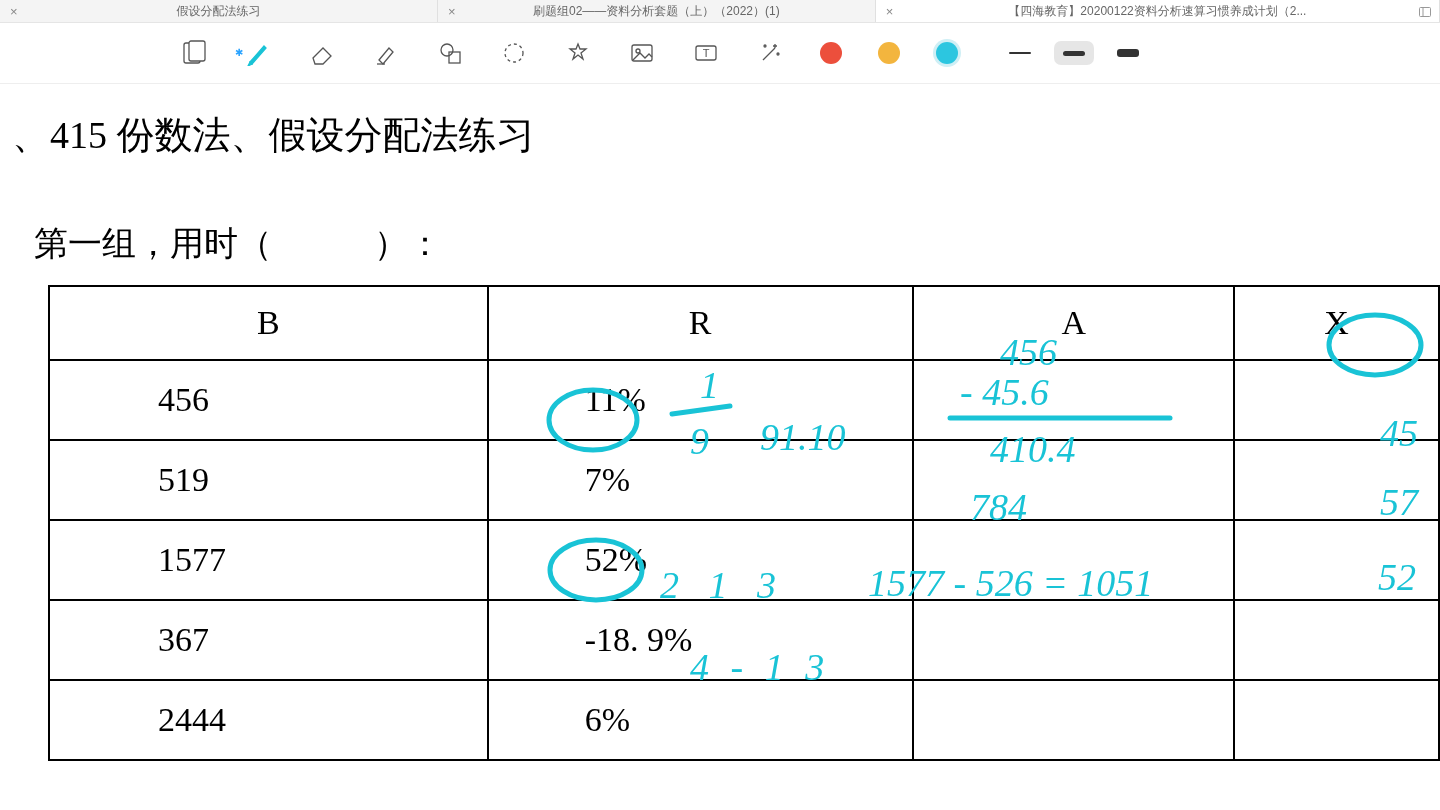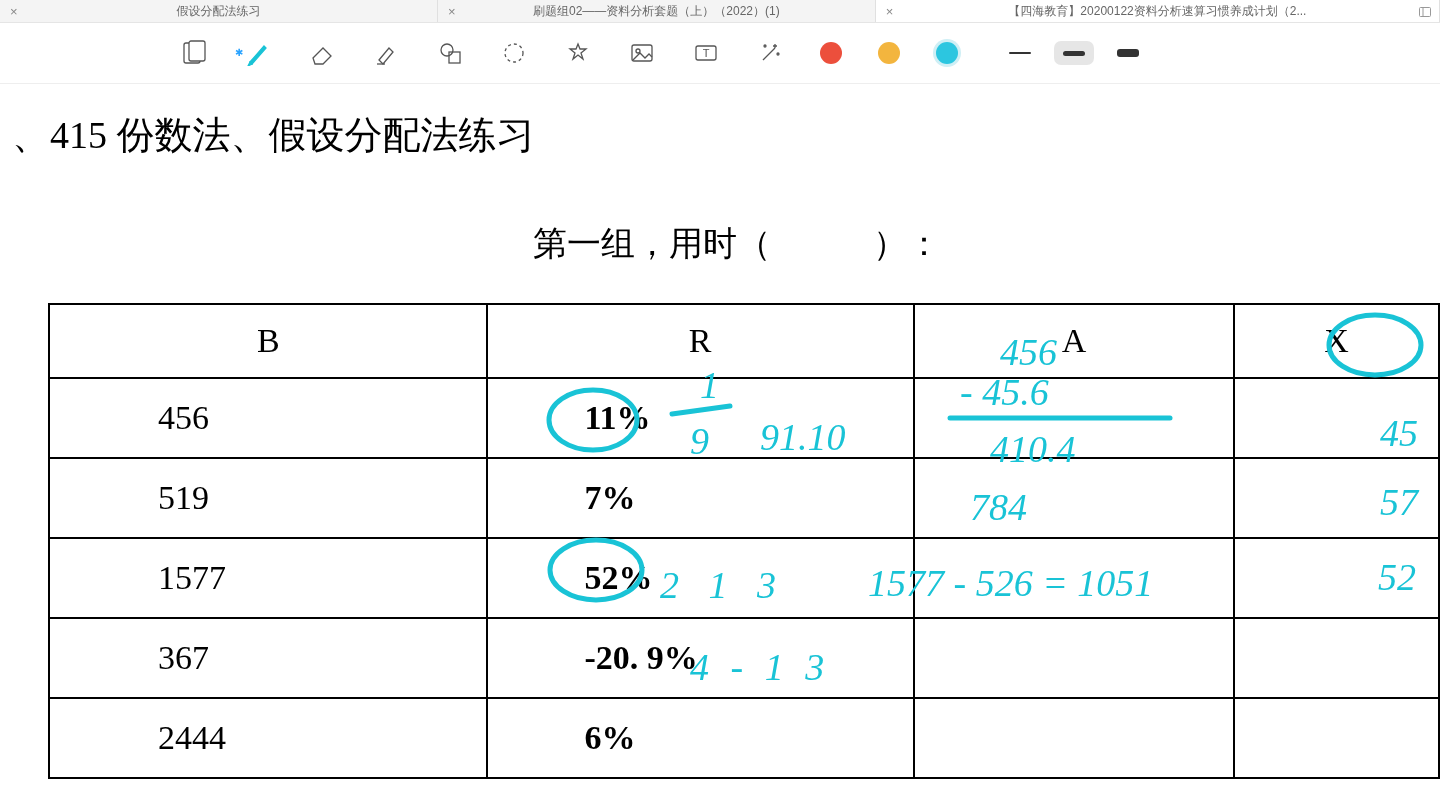--- a/index.html
+++ b/index.html
@@ -96,22 +96,21 @@
     padding: 20px 0 0 0;
     position: relative;
   }
   .title-line {
     font-size: 38px;
     margin: 6px 0 60px 0;
     padding-left: 12px;
   }
   .sub-line {
     font-size: 34px;
-    margin: 0 0 36px 34px;
-    text-align: center;
+    margin: 0 0 18px 34px;
   }
 
   table.data {
     border-collapse: collapse;
     margin-left: 48px;
     table-layout: fixed;
   }
   table.data th, table.data td {
     border: 2px solid #000;
     height: 76px;
@@ -119,21 +118,21 @@
     font-weight: normal;
     font-family: "Songti SC","SimSun", serif;
     text-align: center;
     vertical-align: middle;
   }
   table.data th { font-weight: normal; height: 70px; }
   .col-b { width: 400px; }
   .col-r { width: 400px; text-align: left; padding-left: 96px; }
   .col-a { width: 398px; }
   .col-x { width: 250px; }
-  table.data td.col-r { text-align: left; padding-left: 96px; font-weight: bold; }
+  table.data td.col-r { text-align: left; padding-left: 96px; }
   table.data td.col-b { text-align:left; padding-left:108px; }
 
   
   .ink {
     position: absolute;
     left: 0; top: 0;
     width: 1440px; height: 810px;
     pointer-events: none;
   }
   .ink text {
@@ -279,21 +278,21 @@
       <td class="col-x"></td>
     </tr>
     <tr>
       <td class="col-b">1577</td>
       <td class="col-r">52%</td>
       <td class="col-a"></td>
       <td class="col-x"></td>
     </tr>
     <tr>
       <td class="col-b">367</td>
-      <td class="col-r">-20. 9%</td>
+      <td class="col-r">-18. 9%</td>
       <td class="col-a"></td>
       <td class="col-x"></td>
     </tr>
     <tr>
       <td class="col-b">2444</td>
       <td class="col-r">6%</td>
       <td class="col-a"></td>
       <td class="col-x"></td>
     </tr>
   </tbody>

